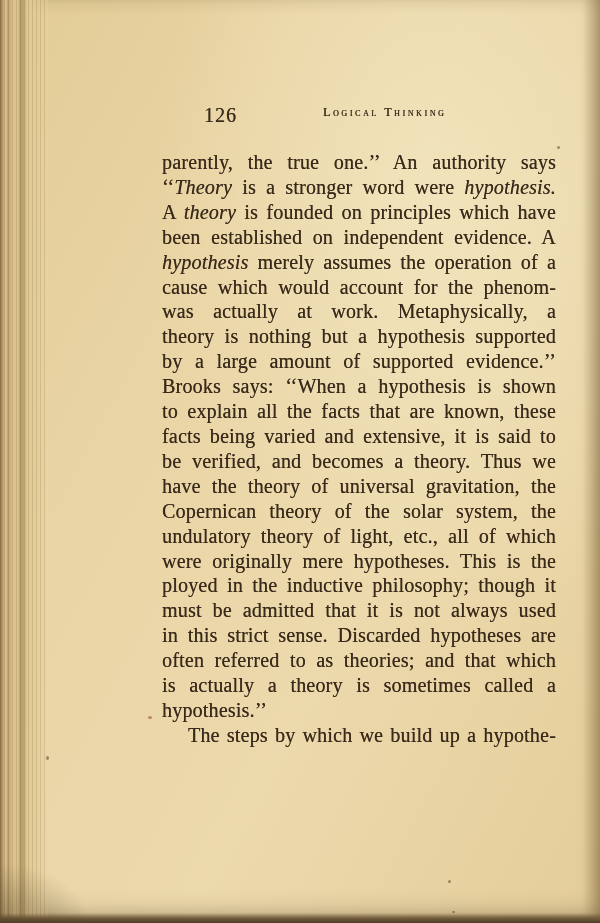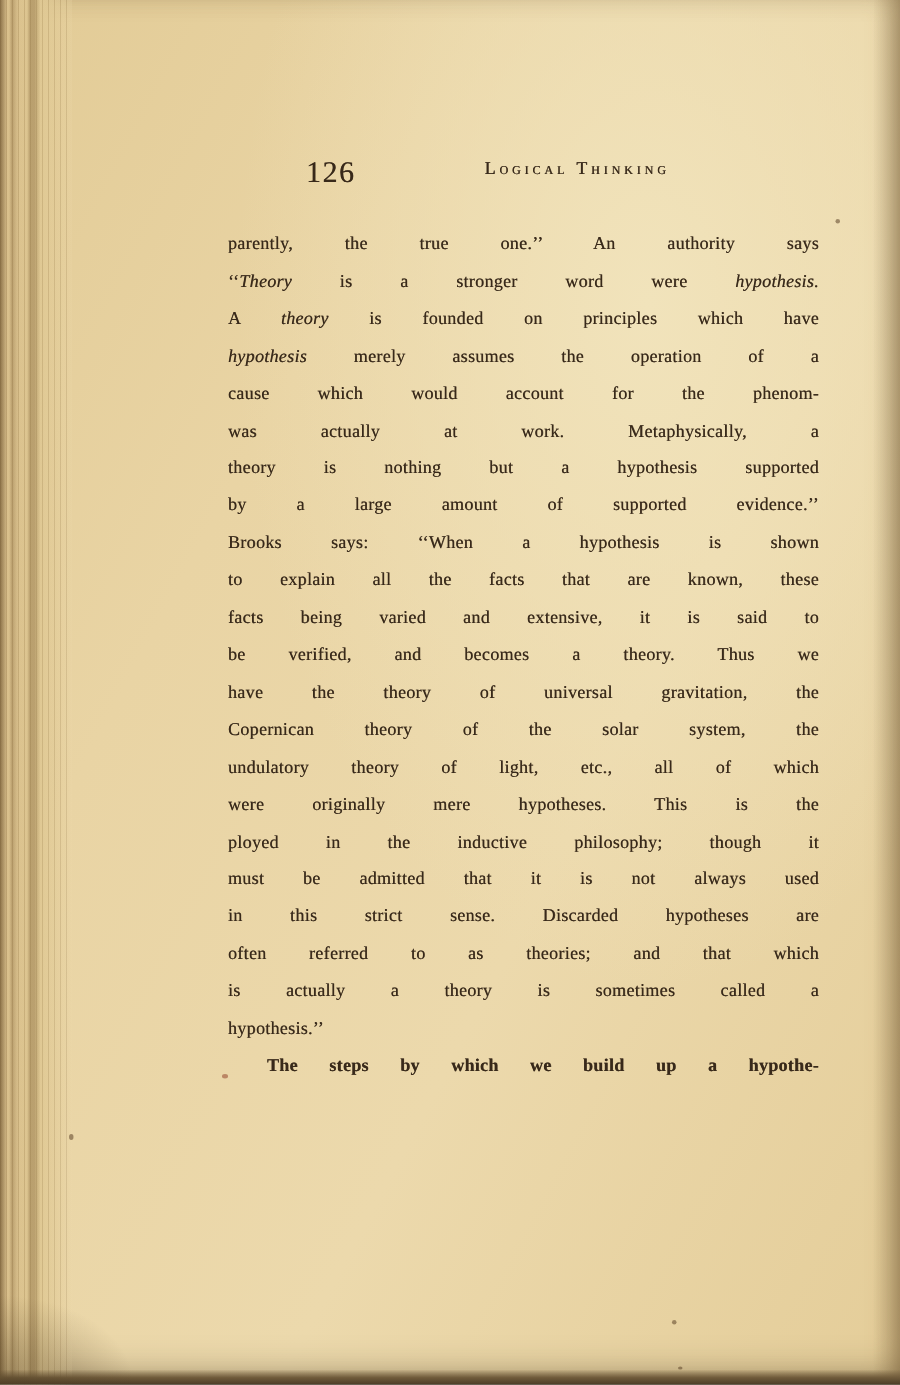--- a/index.html
+++ b/index.html
@@ -56,48 +56,49 @@
     font-size:20px;letter-spacing:1px;
     text-shadow:.2px .2px .35px rgba(56,41,26,.8);
   }
   .running-title{
     position:absolute;left:277px;top:1px;
     font-variant:small-caps;font-size:12px;letter-spacing:2.6px;
     text-shadow:.25px .25px .4px rgba(56,41,26,.85);
   }
 
   .body-text{
-    position:absolute;top:150px;left:152px;width:394px;
+    position:absolute;top:150px;left:162px;width:394px;
     color:var(--ink);
-    font-size:12px;line-height:24.9px;letter-spacing:.2px;
+    font-size:20px;line-height:24.9px;letter-spacing:.2px;
     text-shadow:.2px .2px .35px rgba(56,41,26,.75);
   }
   .line{text-align:justify;text-align-last:justify;white-space:normal;}
   .line.flush{text-align-last:left;}
-  .line.indent{text-indent:26px;font-weight:bold;}
+  .line.indent{text-indent:26px;}
   .it{font-style:italic;}
 </style>
 </head>
 <body>
 
 <div class="photo">
   <div class="page-edges"></div>
   <div class="right-shade"></div>
   <div class="bottom-band"></div>
   <div class="corner-shade"></div>
 
   <div class="running-head">
     <span class="pagenum">126</span>
     <span class="running-title">Logical Thinking</span>
   </div>
 
   <div class="body-text">
       <div class="line"><span>parently, the true one.’’ An authority says</span></div>
       <div class="line"><span>‘‘</span><span class="it">Theory</span><span> is a stronger word were </span><span class="it">hypothesis.</span></div>
       <div class="line"><span>A </span><span class="it">theory</span><span> is founded on principles which have</span></div>
+      <div class="line"><span>been established on independent evidence. A</span></div>
       <div class="line"><span class="it">hypothesis</span><span> merely assumes the operation of a</span></div>
       <div class="line"><span>cause which would account for the phenom-</span></div>
       <div class="line"><span>was actually at work. Metaphysically, a</span></div>
       <div class="line"><span>theory is nothing but a hypothesis supported</span></div>
       <div class="line"><span>by a large amount of supported evidence.’’</span></div>
       <div class="line"><span>Brooks says: ‘‘When a hypothesis is shown</span></div>
       <div class="line"><span>to explain all the facts that are known, these</span></div>
       <div class="line"><span>facts being varied and extensive, it is said to</span></div>
       <div class="line"><span>be verified, and becomes a theory. Thus we</span></div>
       <div class="line"><span>have the theory of universal gravitation, the</span></div>

